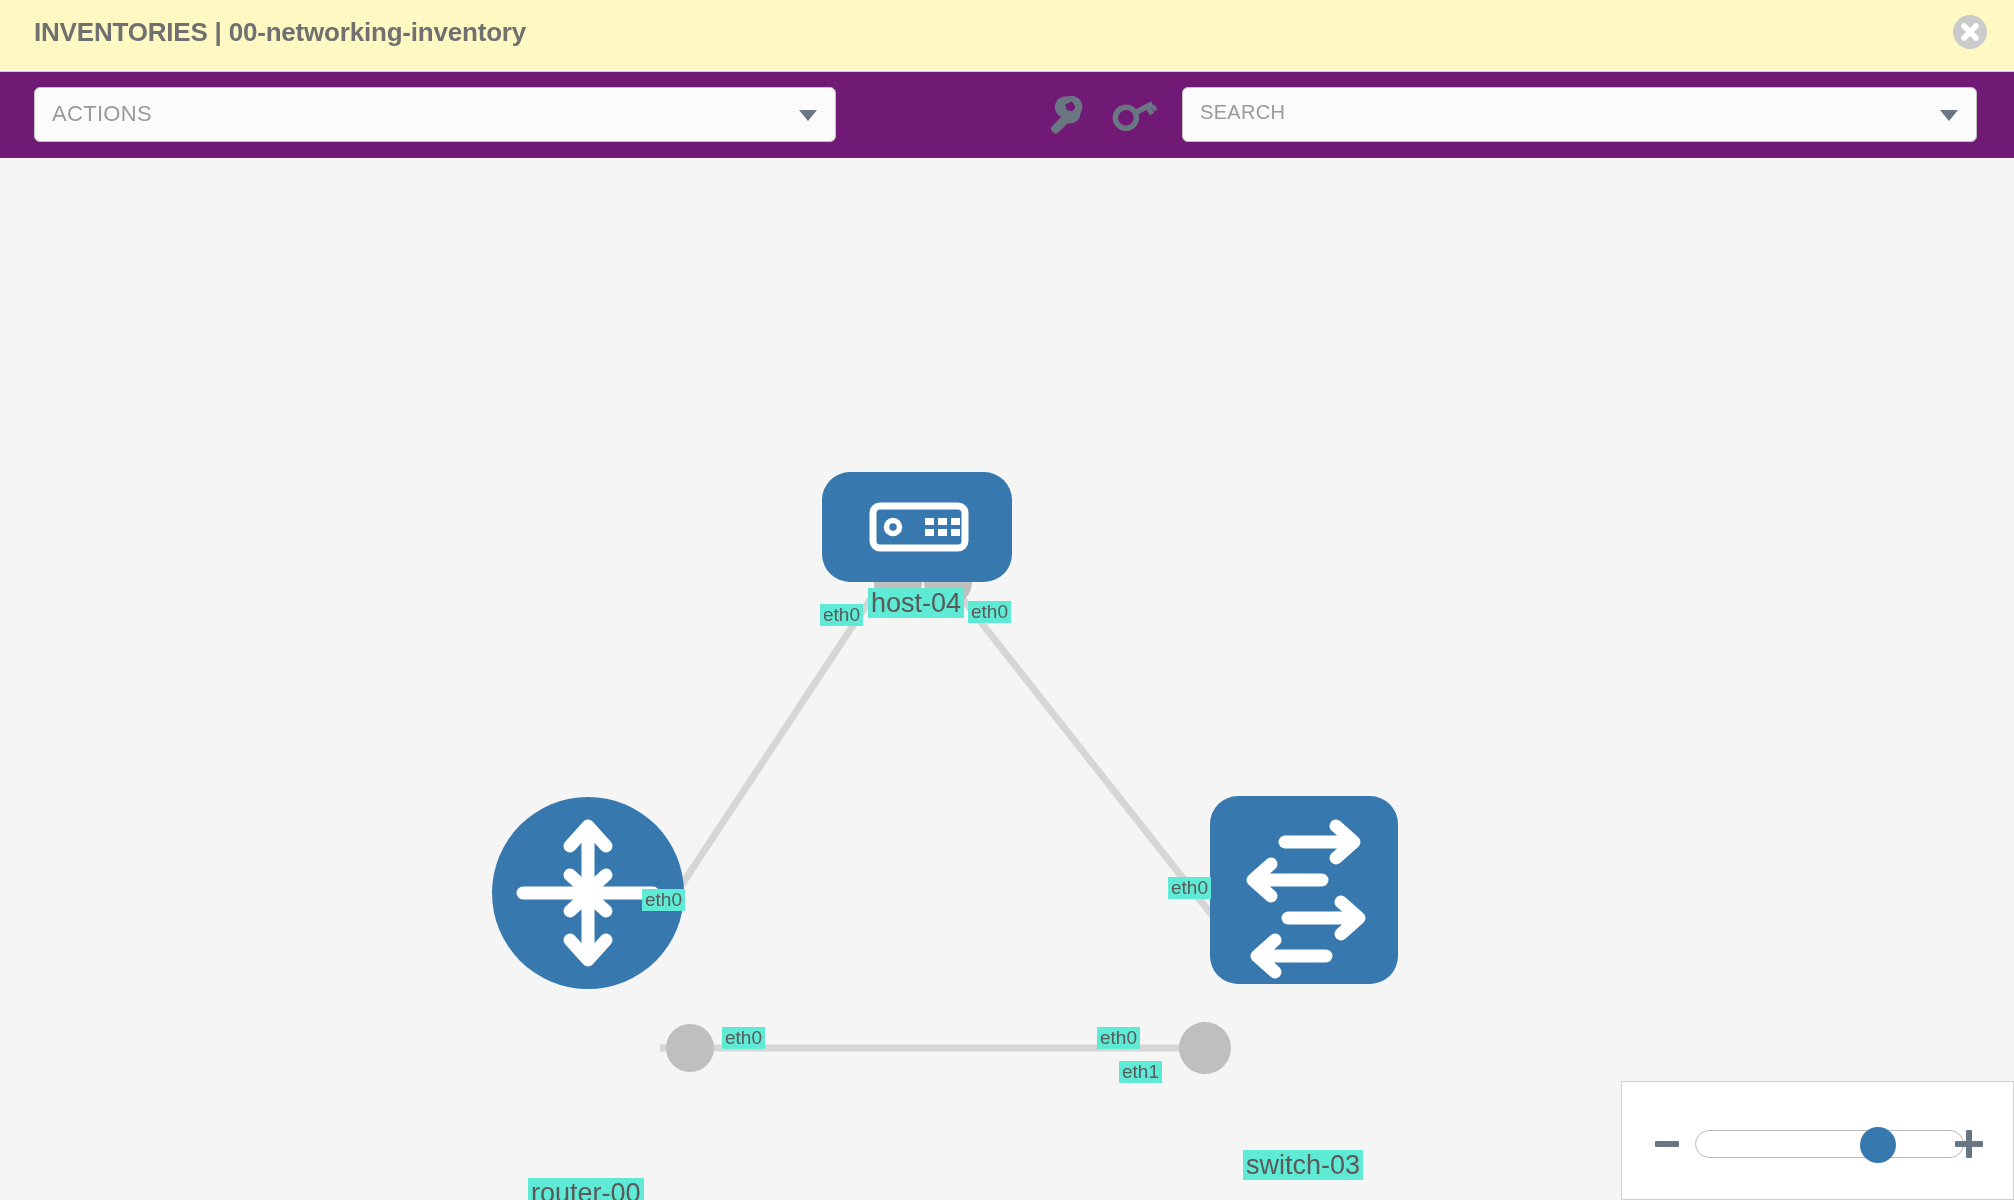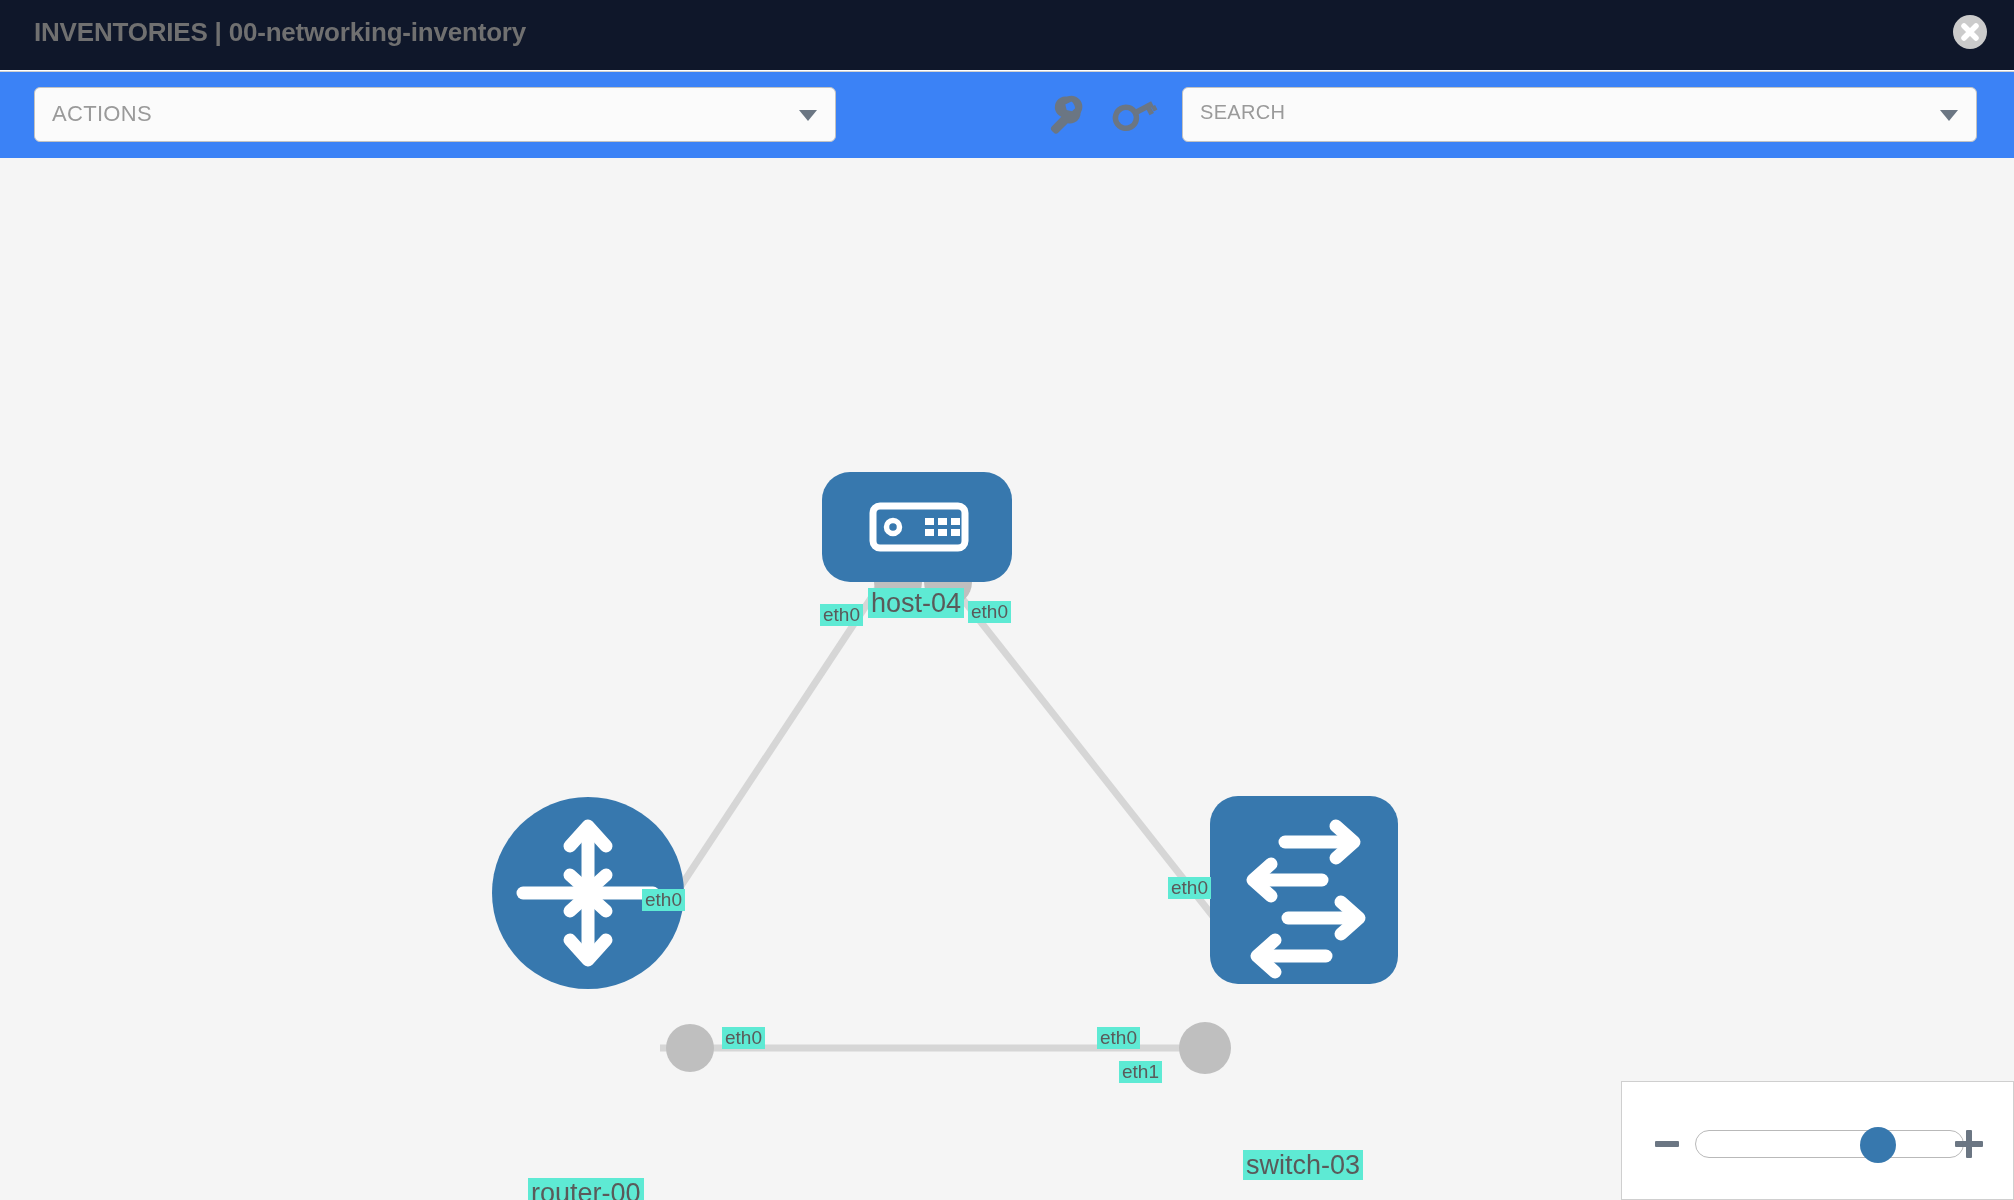--- a/index.html
+++ b/index.html
@@ -7,38 +7,38 @@
     width: 2014px; height: 1200px;
     background: #ffffff;
     font-family: "Liberation Sans", sans-serif;
     overflow: hidden;
   }
   #app { position: relative; width: 2014px; height: 1200px; background:#ffffff; }
 
   
   .header {
     position: absolute; left: 0; top: 0; width: 2014px; height: 70px;
-    background: #0f172a;
+    background: #fef9c3;
   }
   .page-title {
     position: absolute; left: 34px; top: 17px;
     font-size: 26px; font-weight: bold; color: #707070;
     letter-spacing: -0.2px; white-space: nowrap;
   }
   .close-btn {
     position: absolute; right: 27px; top: 15px;
     width: 34px; height: 34px; border-radius: 50%;
     background: #cbcbcb; cursor: pointer;
   }
   .close-btn svg { display:block; }
 
   
   .toolbar {
     position: absolute; left: 0; top: 71px; width: 2014px; height: 100px;
-    background: #3b82f6;
+    background: #701a75;
     border-top: 1px solid #cfcfcf;
     border-bottom: 1px solid #c7c7c7;
   }
   .actions-select {
     position: absolute; left: 34px; top: 15px;
     width: 802px; height: 55px;
     background: #fbfbfb;
     border: 1px solid #c2c2c2; border-radius: 6px;
     cursor: pointer;
   }

